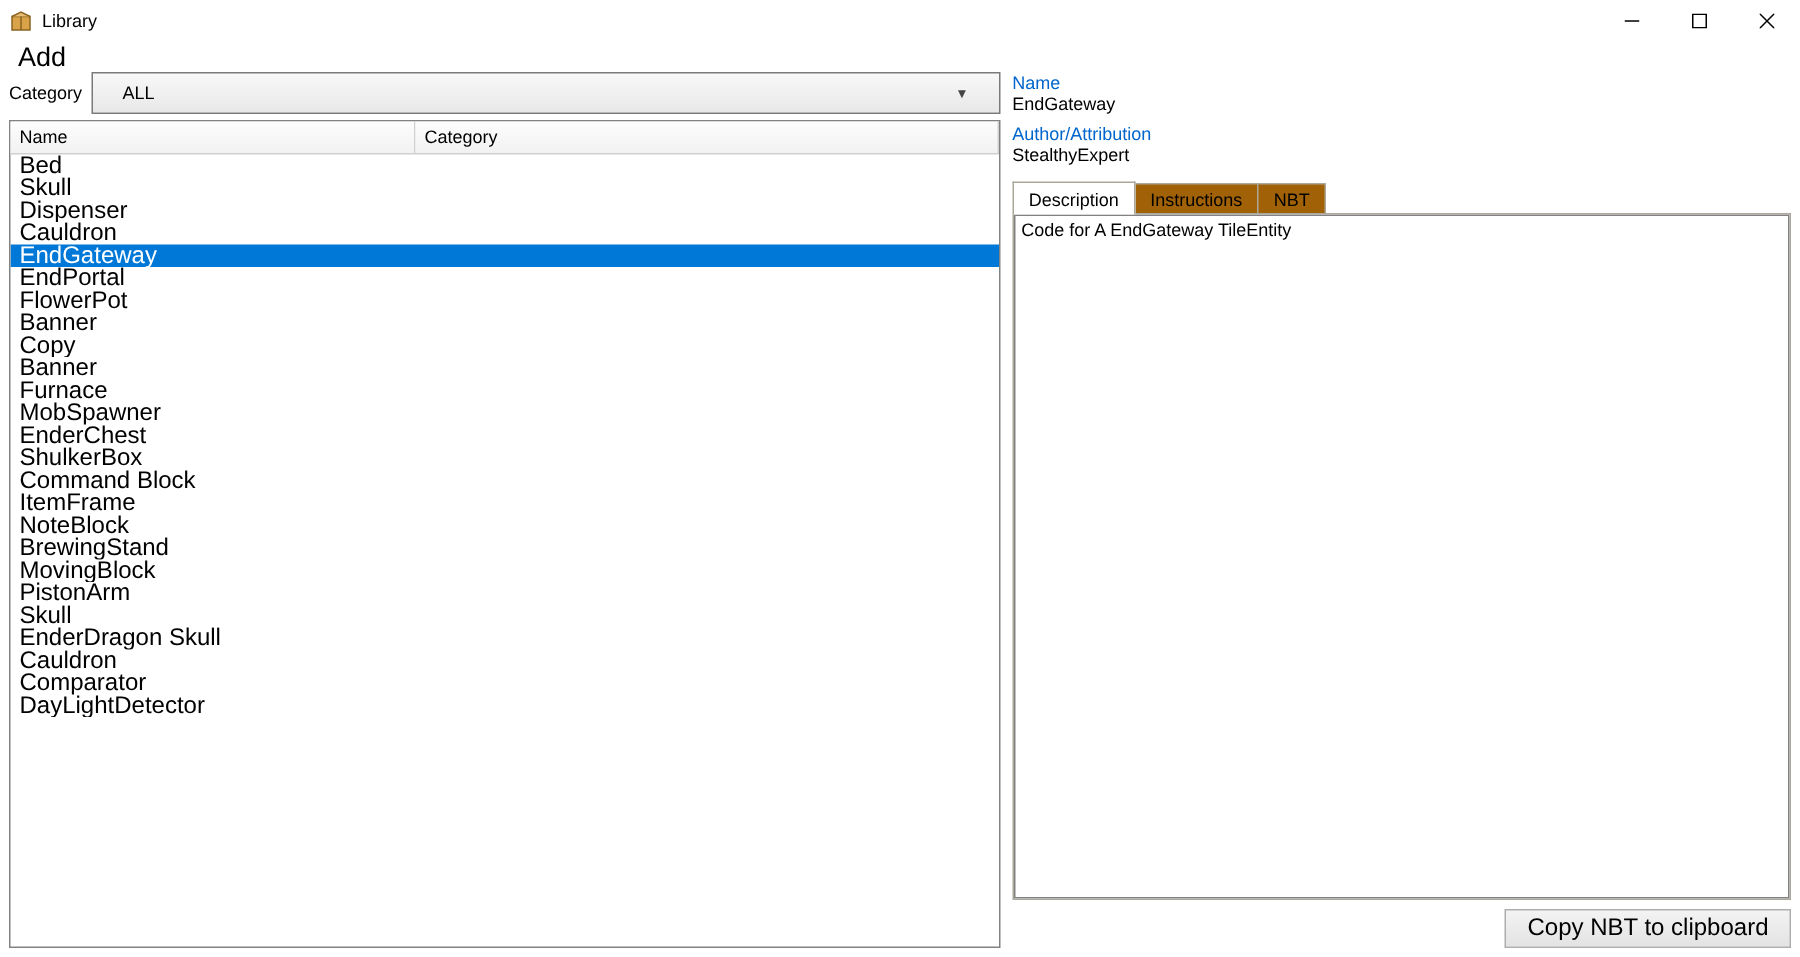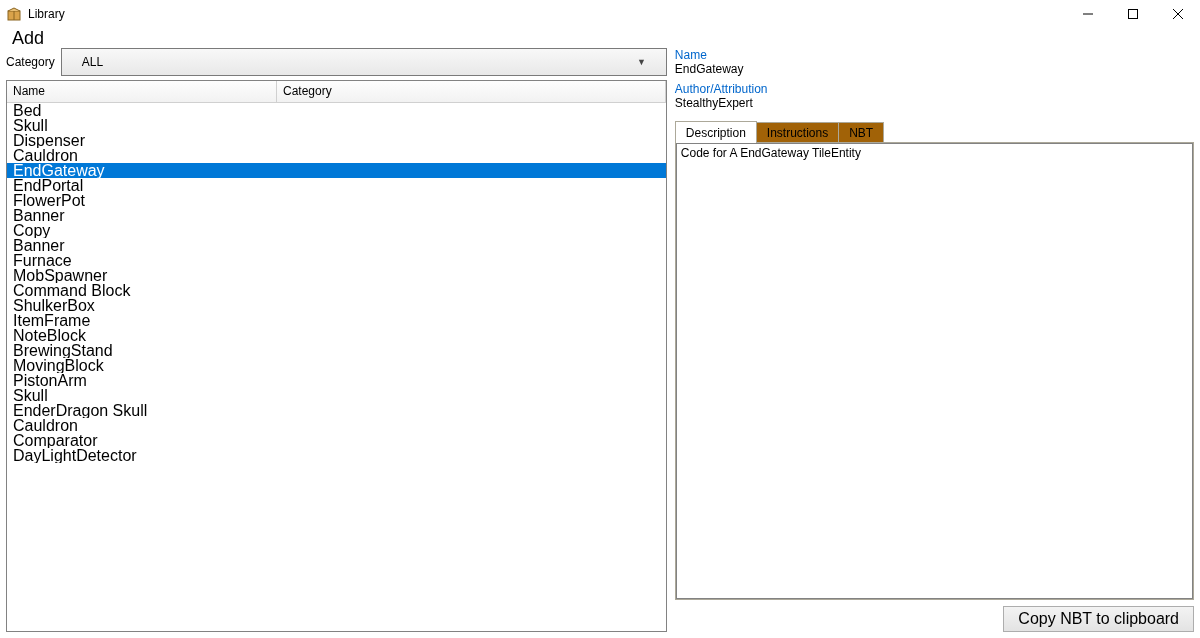--- a/index.html
+++ b/index.html
@@ -257,24 +257,27 @@
           <div class="lv-row">
             <div class="lv-cell name">Banner</div>
           </div>
           <div class="lv-row">
             <div class="lv-cell name">Furnace</div>
           </div>
           <div class="lv-row">
             <div class="lv-cell name">MobSpawner</div>
           </div>
           <div class="lv-row">
+            <div class="lv-cell name">EnderChest</div>
+          </div>
+          <div class="lv-row">
+            <div class="lv-cell name">ShulkerBox</div>
+          </div>
+          <div class="lv-row">
             <div class="lv-cell name">Command Block</div>
-          </div>
-          <div class="lv-row">
-            <div class="lv-cell name">ShulkerBox</div>
           </div>
           <div class="lv-row">
             <div class="lv-cell name">ItemFrame</div>
           </div>
           <div class="lv-row">
             <div class="lv-cell name">NoteBlock</div>
           </div>
           <div class="lv-row">
             <div class="lv-cell name">BrewingStand</div>
           </div>

